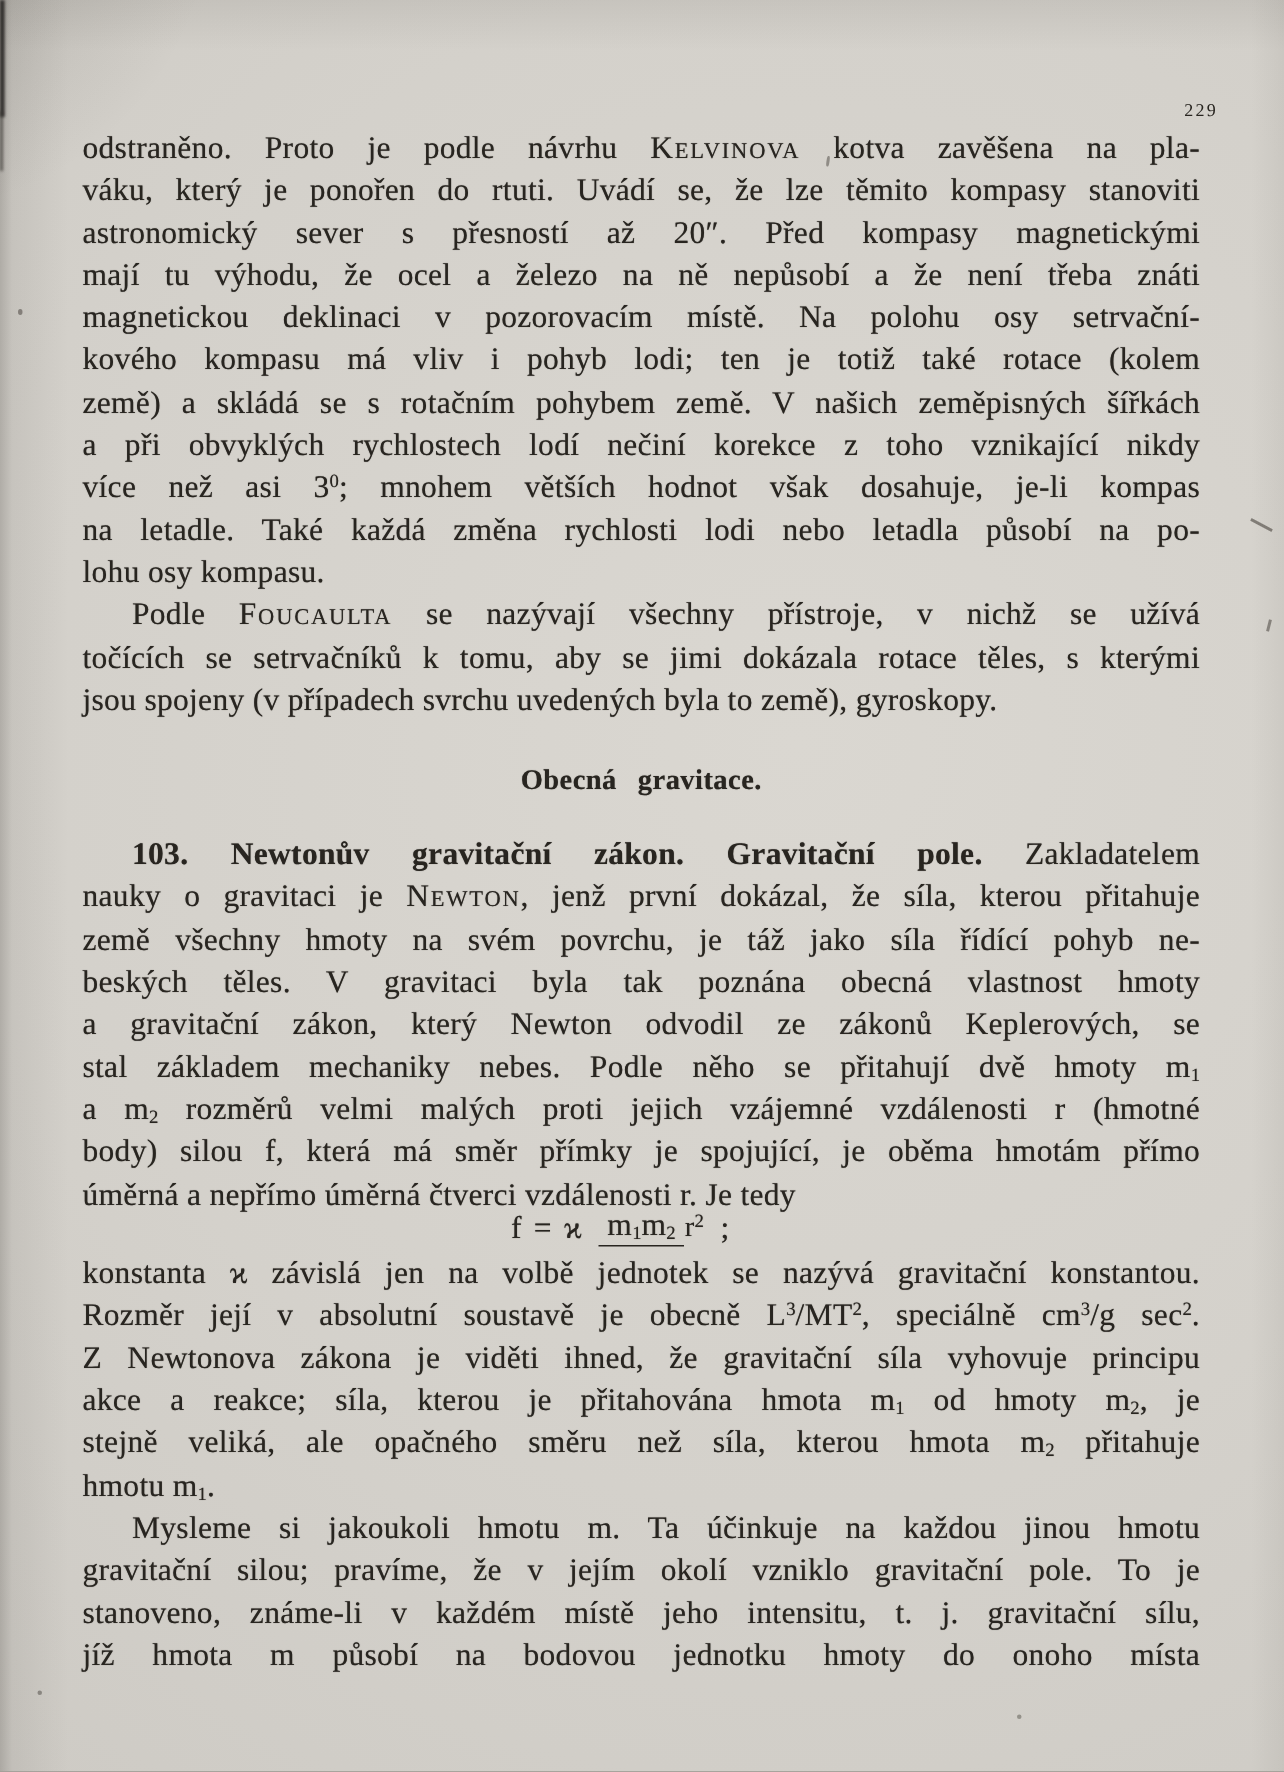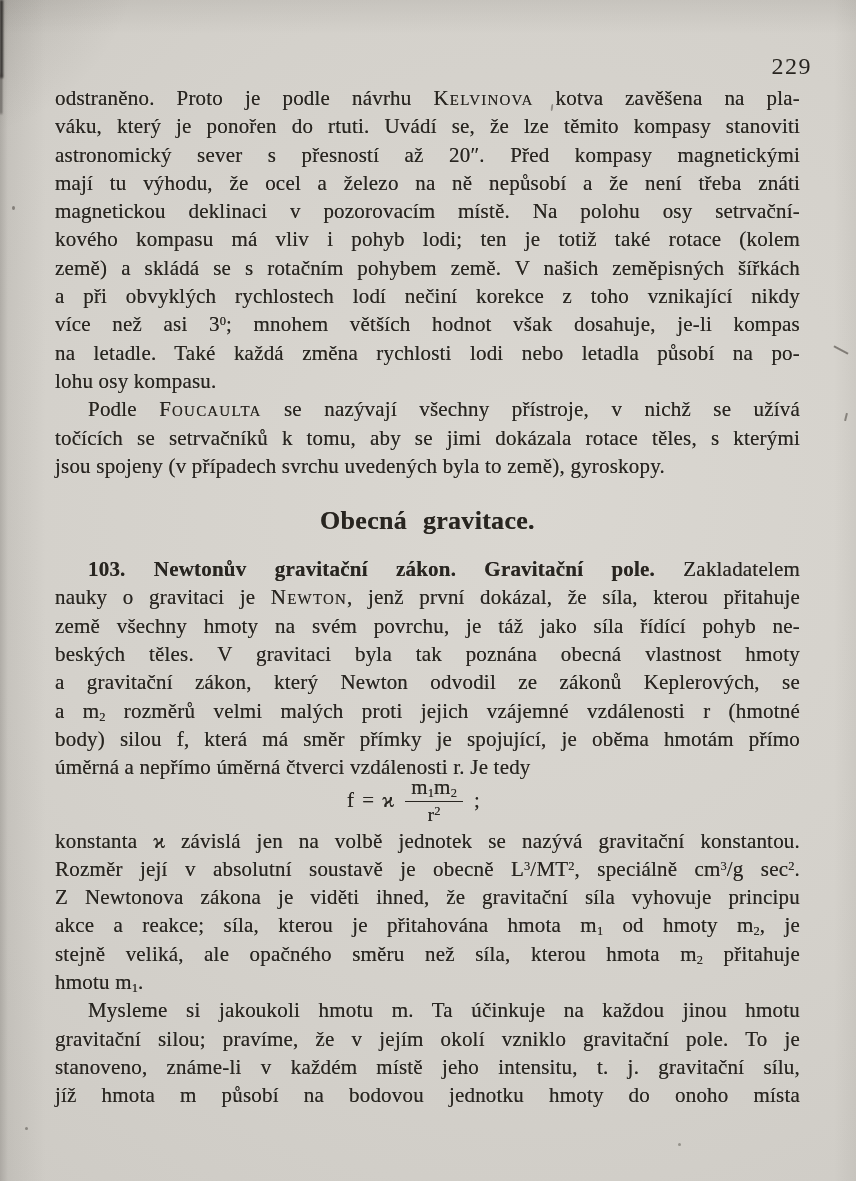--- a/index.html
+++ b/index.html
@@ -11,44 +11,44 @@
   }
   .page::before{
     content:"";position:absolute;inset:0;pointer-events:none;
     background:
       linear-gradient(to right, rgba(52,48,43,.22) 0, rgba(52,48,43,.08) 8px, rgba(52,48,43,0) 46px),
       linear-gradient(to bottom, rgba(82,78,71,.10) 0, rgba(82,78,71,0) 34px),
       linear-gradient(to left, rgba(82,78,71,.07) 0, rgba(82,78,71,0) 22px),
       radial-gradient(circle 280px at -60px -60px, rgba(58,54,48,.20), rgba(58,54,48,0) 72%);
   }
   .pagenum{
-    position:absolute;top:53px;right:44px;
-    font-size:24px;letter-spacing:1.5px;
+    position:absolute;top:66px;right:44px;
+    font-size:12px;letter-spacing:1.5px;
   }
   .content{
     position:absolute;left:55px;top:84px;width:745px;
     font-size:21px;line-height:28.3px;letter-spacing:.2px;
     text-shadow:0 0 .6px rgba(40,37,32,.65);
   }
   .line{text-align:justify;text-align-last:left;}
   .line.just{text-align-last:justify;}
   .line.indent{text-indent:33px;}
   .seg-sc{font-variant:small-caps;letter-spacing:1.2px;}
   .seg-i{}
   .seg-b{font-weight:700;}
   sub,sup{font-size:12.5px;line-height:0;font-style:normal;letter-spacing:0;}
   sub{vertical-align:-0.22em;}
   sup{vertical-align:0.5em;}
   .heading{
-    margin:24px 0 17px;font-size:26px;line-height:34px;font-weight:700;
+    margin:24px 0 17px;font-size:19px;line-height:34px;font-weight:700;
     text-align:center;word-spacing:9px;letter-spacing:.3px;text-indent:0;
   }
   .formula-row{margin:-6px 0 2px;text-align:center;padding-right:28px;}
   .formula{display:inline-flex;align-items:center;gap:8px;font-size:21px;}
-  .frac{display:inline-flex;flex-direction:column;align-items:center;margin:0 3px;}
+  .frac{display:inline-flex;flex-direction:row;align-items:center;margin:0 3px;}
   .num{padding:0 6px 3px;border-bottom:1.4px solid #282520;line-height:22px;}
   .den{padding-top:2px;line-height:21px;font-size:19px;}
   
   .artifact{position:absolute;pointer-events:none;}
   .edge-sliver-top{left:0;top:0;width:3px;height:78px;background:#171513;filter:blur(.9px);opacity:.85;}
   .edge-sliver-mid{left:0;top:74px;width:2px;height:40px;background:#3a3733;filter:blur(1.2px);opacity:.7;}
   .speck{background:#4a463f;border-radius:50%;}
   .speck-a{left:12px;top:206px;width:3px;height:4px;opacity:.55;}
   .speck-b{left:551px;top:104px;width:2px;height:7px;opacity:.5;transform:rotate(8deg);border-radius:40%;}
   .speck-c{left:25px;top:1127px;width:3px;height:3px;opacity:.5;}
@@ -84,20 +84,21 @@
       </section>
 
     <h1 class="heading">Obecná gravitace.</h1>
 
     <section>
         <div class="line just indent"><span class="seg-b">103. Newtonův gravitační zákon. Gravitační pole. </span><span>Zakladatelem</span></div>
         <div class="line just"><span>nauky o gravitaci je </span><span class="seg-sc">Newton</span><span>, jenž první dokázal, že síla, kterou přitahuje</span></div>
         <div class="line just"><span>země všechny hmoty na svém povrchu, je táž jako síla řídící pohyb ne-</span></div>
         <div class="line just"><span>beských těles. V gravitaci byla tak poznána obecná vlastnost hmoty</span></div>
         <div class="line just"><span>a gravitační zákon, který Newton odvodil ze zákonů Keplerových, se</span></div>
+        <div class="line just"><span>stal základem mechaniky nebes. Podle něho se přitahují dvě hmoty </span><span class="seg-i">m</span><sub>1</sub></div>
         <div class="line just"><span>a </span><span class="seg-i">m</span><sub>2</sub><span> rozměrů velmi malých proti jejich vzájemné vzdálenosti </span><span class="seg-i">r</span><span> (hmotné</span></div>
         <div class="line just"><span>body) silou </span><span class="seg-i">f</span><span>, která má směr přímky je spojující, je oběma hmotám přímo</span></div>
         <div class="line"><span>úměrná a nepřímo úměrná čtverci vzdálenosti </span><span class="seg-i">r</span><span>. Je tedy</span></div>
       </section>
 
     <div class="formula-row">
       <span class="formula">
         <span class="seg-i">f</span>
         <span>=</span>
         <span class="seg-i">ϰ</span>

